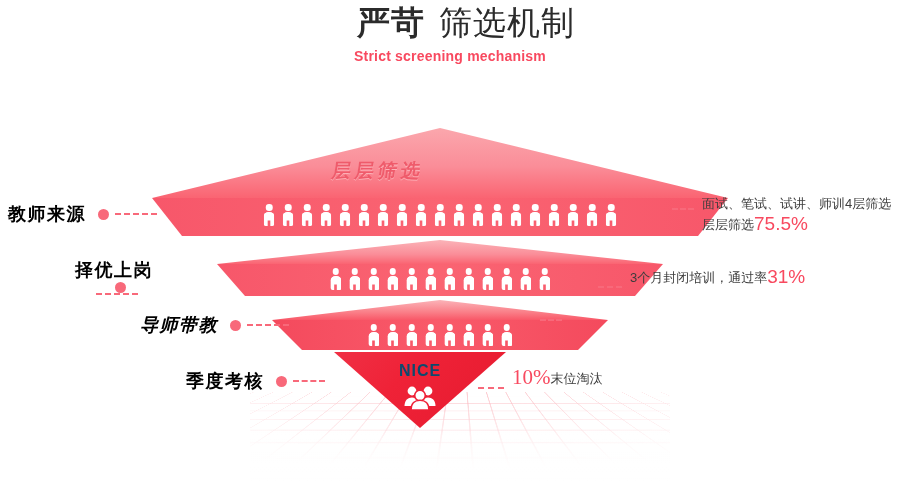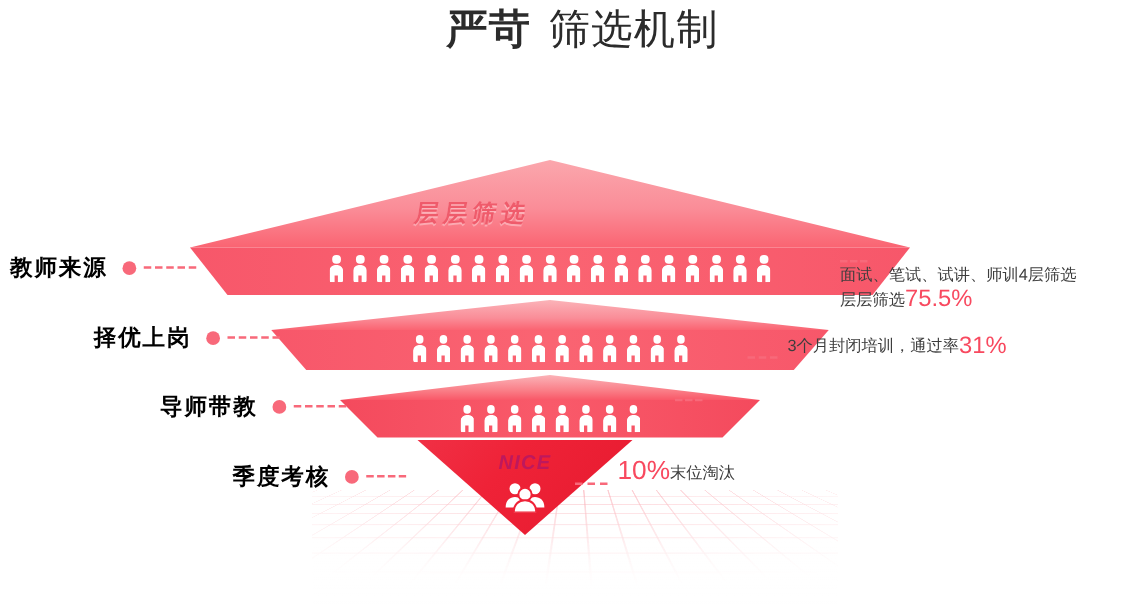--- a/index.html
+++ b/index.html
@@ -144,26 +144,25 @@
     transform: skewX(-9deg);
     white-space: nowrap;
     pointer-events: none;
   }
 
   
   .tip-label {
     position: absolute;
     width: 120px;
     text-align: center;
-    color: #be185d;
+    color: #0c4a6e;
     font-size: 16px;
     font-weight: 700;
     letter-spacing: 1px;
     pointer-events: none;
-    font-style: italic;
   }
   .tip-icon {
     position: absolute;
     width: 120px;
     text-align: center;
     pointer-events: none;
   }
 
   
   .left-label {
@@ -225,20 +224,21 @@
   }
   .note-line { display: block; }
 </style>
 </head>
 <body>
 
 <div class="title-block">
   <div class="title-main">
     <span class="t-strong">严苛</span><span style="display:inline-block;width:14px"></span><span class="t-normal">筛选机制</span>
   </div>
+  <div class="title-sub">Strict screening mechanism</div>
 </div>
 
 <div class="stage">
 
   <div class="floor">
     <div class="floor-inner"></div>
     <div class="floor-fade"></div>
   </div>
 
   <div class="layer" style="left:150px; top:120px; width:580px; height:120px;">
@@ -370,51 +370,51 @@
     </div>
   </div>
 </div>
 
 <div class="left-label" style="left:8px; top:202px;">
   <span class="txt">教师来源</span>
   <span class="dot"></span>
   <span class="dash" style="width:42px"></span>
 </div>
 
-<div class="left-label" style="left:75px; top:258px;">
+<div class="left-label" style="left:75px; top:258px;flex-direction:column;">
   <span class="txt">择优上岗</span>
   <span class="dot"></span>
   <span class="dash" style="width:42px"></span>
 </div>
 
-<div class="left-label" style="left:128px; top:313px;">
+<div class="left-label" style="left:140px; top:313px;font-style:italic;">
   <span class="txt">导师带教</span>
   <span class="dot"></span>
   <span class="dash" style="width:42px"></span>
 </div>
 
 <div class="left-label" style="left:186px; top:369px;">
   <span class="txt">季度考核</span>
   <span class="dot"></span>
   <span class="dash" style="width:32px"></span>
 </div>
 
-<div class="right-note" style="left:672px; top:194px; align-items:flex-start;flex-direction:column;">
+<div class="right-note" style="left:672px; top:194px; align-items:flex-start;">
   <span class="dash-r" style="width:22px; margin-top:14px;"></span>
   <span class="note-text">
     <span class="note-line">面试、笔试、试讲、师训4层筛选</span>
     <span class="note-line"><span>层层筛选</span><span class="pct">75.5%</span></span>
   </span>
 </div>
 
 <div class="right-note" style="left:598px; top:267px;">
   <span class="dash-r" style="width:24px;"></span>
   <span class="note-text"><span>3个月封闭培训，通过率</span><span class="pct">31%</span></span>
 </div>
 
 <div class="right-note" style="left:540px; top:319px;">
   <span class="dash-r" style="width:22px;"></span>
 </div>
 
-<div class="right-note" style="left:460px; top:367px;">
+<div class="right-note" style="left:478px; top:367px;font-family:Liberation Serif, serif;">
   <span class="dash-r" style="width:26px;"></span>
   <span class="note-text"><span class="pct-big">10%</span><span>末位淘汰</span></span>
 </div>
 
 </body></html>

